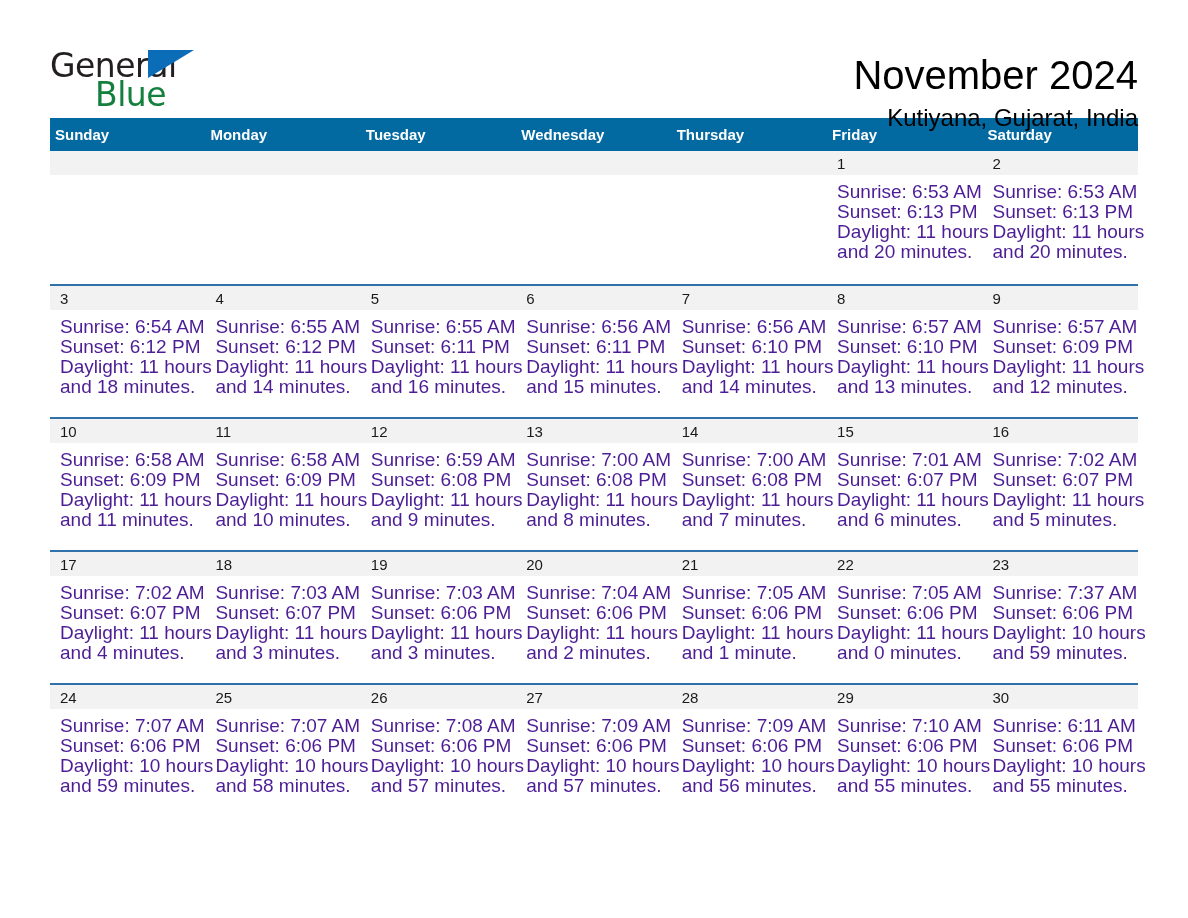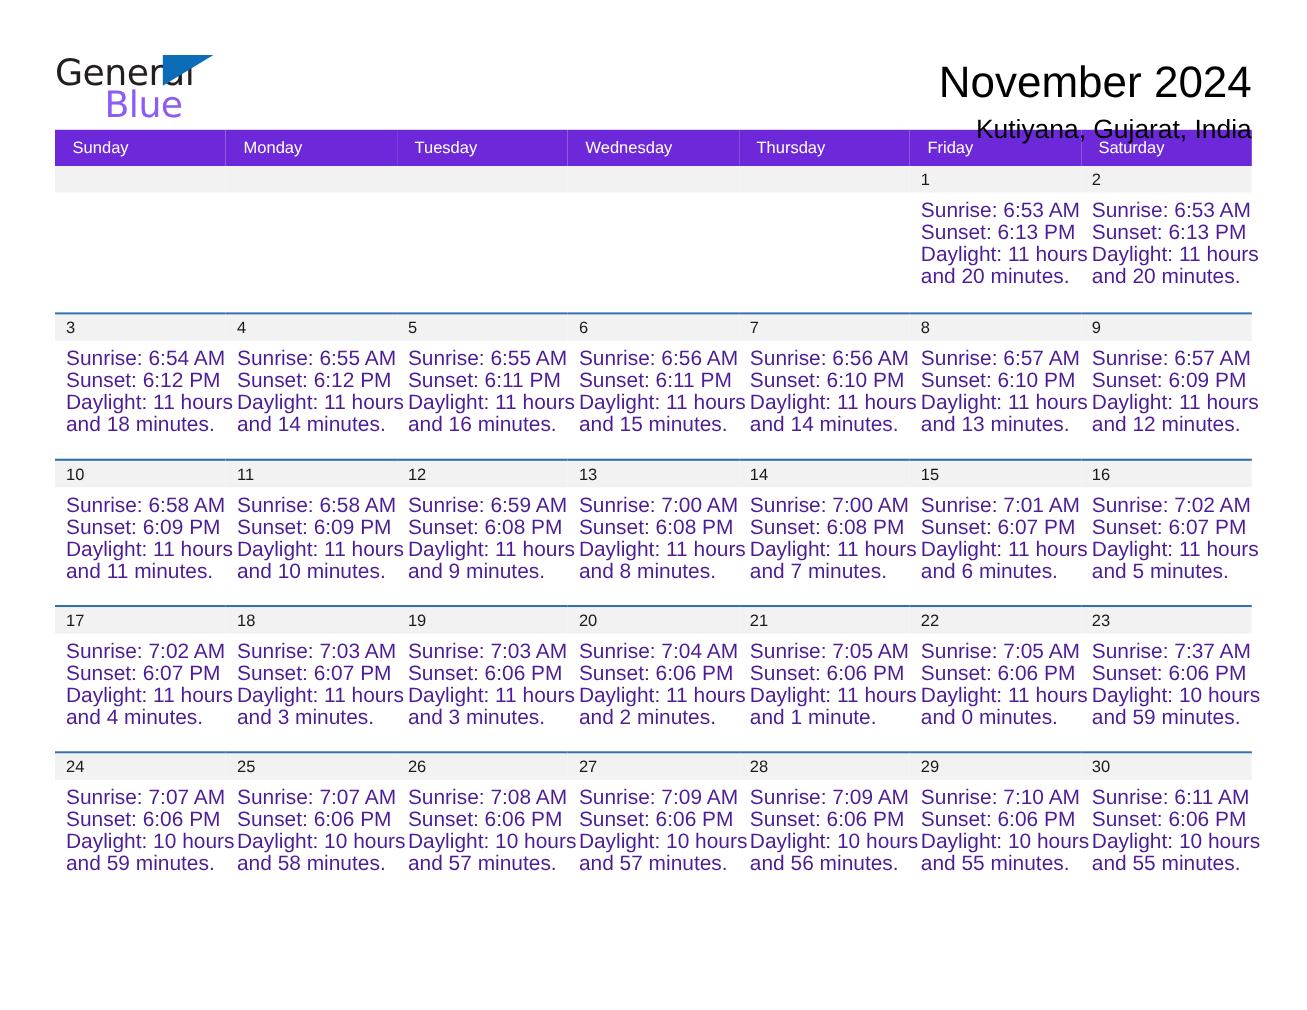--- a/index.html
+++ b/index.html
@@ -56,21 +56,21 @@
     height: 0;
     border-left: 46px solid #0b6cb7;
     border-bottom: 28px solid transparent;
   }
   .logo .blue {
     position: absolute;
     left: 45px;
     top: 35px;
     font-size: 33px;
     letter-spacing: -0.5px;
-    color: #8b5cf6;
+    color: #15803d;
     font-family: "DejaVu Sans", sans-serif;
     font-weight: 400;
   }
   .titles {
     text-align: right;
     flex: none;
   }
   .month-title {
     font-size: 40px;
     font-weight: 400;
@@ -88,26 +88,26 @@
   }
 
   
   .calendar {
     margin-top: 8px;
     width: 1088px;
     border-collapse: collapse;
     table-layout: fixed;
   }
   .calendar th {
-    background: #6d28d9;
+    background: #0369a1;
     color: #ffffff;
     font-size: 15px;
-    font-weight: 400;
+    font-weight: 700;
     text-align: left;
-    padding: 8px 0 8px 16px;
+    padding: 8px 0 8px 5px;
     height: 15px;
     vertical-align: middle;
     border: none;
   }
   .calendar td {
     vertical-align: top;
     padding: 0;
     border: none;
     width: 155.4px;
   }

